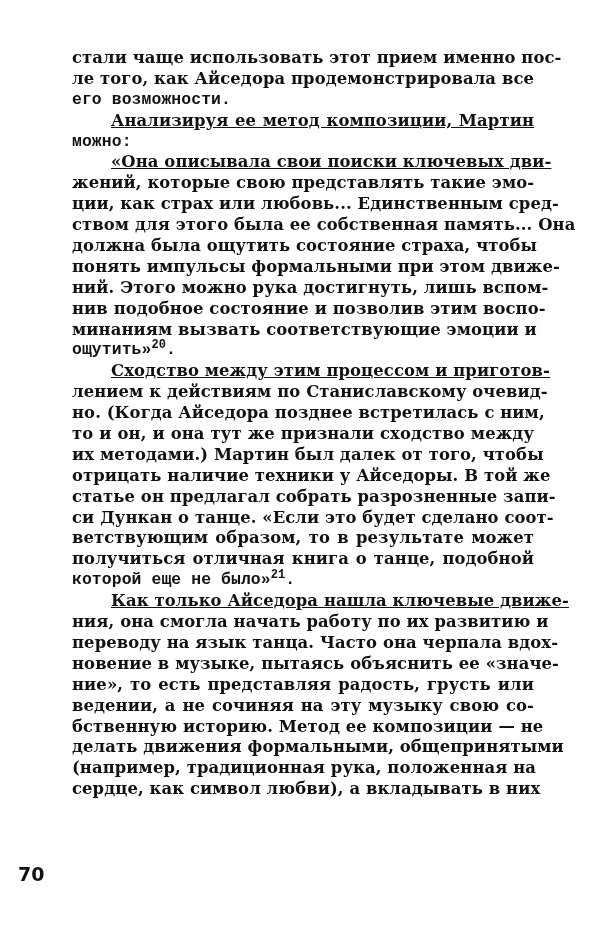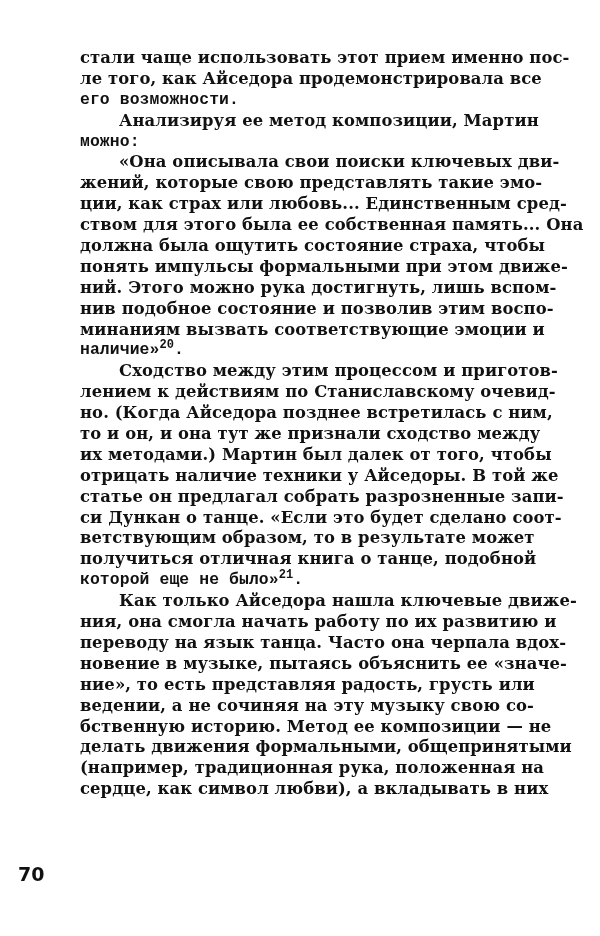--- a/index.html
+++ b/index.html
@@ -13,24 +13,23 @@
       font-weight: bold;
       letter-spacing: 0.1px;
     }
     .line {
       display: block;
       height: 20.9px;
       white-space: nowrap;
       text-align: justify;
       text-align-last: justify;
       overflow: visible;
-      margin-left: 8px;
     }
     .line.last { text-align-last: left; font-family: Liberation Mono, monospace; }
-    .line.indent { padding-left: 39px; }
+    .line.indent { padding-left: 39px; text-decoration: underline; }
     sup { font-size: 12px; line-height: 0; vertical-align: 6px; }
     .page-number {
       position: absolute; left: 0; width: 600px; top: 863px;
       font-family: "DejaVu Sans", sans-serif;
       font-weight: bold; font-size: 19px; color: #111111; margin-left: 18px;
     }
   </style>
 </head>
 <body>
 
@@ -50,21 +49,21 @@
   <div>
     <span class="line indent">«Она описывала свои поиски ключевых дви-</span>
     <span class="line">жений, которые свою представлять такие эмо-</span>
     <span class="line">ции, как страх или любовь... Единственным сред-</span>
     <span class="line">ством для этого была ее собственная память... Она</span>
     <span class="line">должна была ощутить состояние страха, чтобы</span>
     <span class="line">понять импульсы формальными при этом движе-</span>
     <span class="line">ний. Этого можно рука достигнуть, лишь вспом-</span>
     <span class="line">нив подобное состояние и позволив этим воспо-</span>
     <span class="line">минаниям вызвать соответствующие эмоции и</span>
-    <span class="line last"><span>наличие»</span><sup>20</sup><span>.</span></span>
+    <span class="line last"><span>ощутить»</span><sup>20</sup><span>.</span></span>
   </div>
 
   <div>
     <span class="line indent">Сходство между этим процессом и приготов-</span>
     <span class="line">лением к действиям по Станиславскому очевид-</span>
     <span class="line">но. (Когда Айседора позднее встретилась с ним,</span>
     <span class="line">то и он, и она тут же признали сходство между</span>
     <span class="line">их методами.) Мартин был далек от того, чтобы</span>
     <span class="line">отрицать наличие техники у Айседоры. В той же</span>
     <span class="line">статье он предлагал собрать разрозненные запи-</span>

